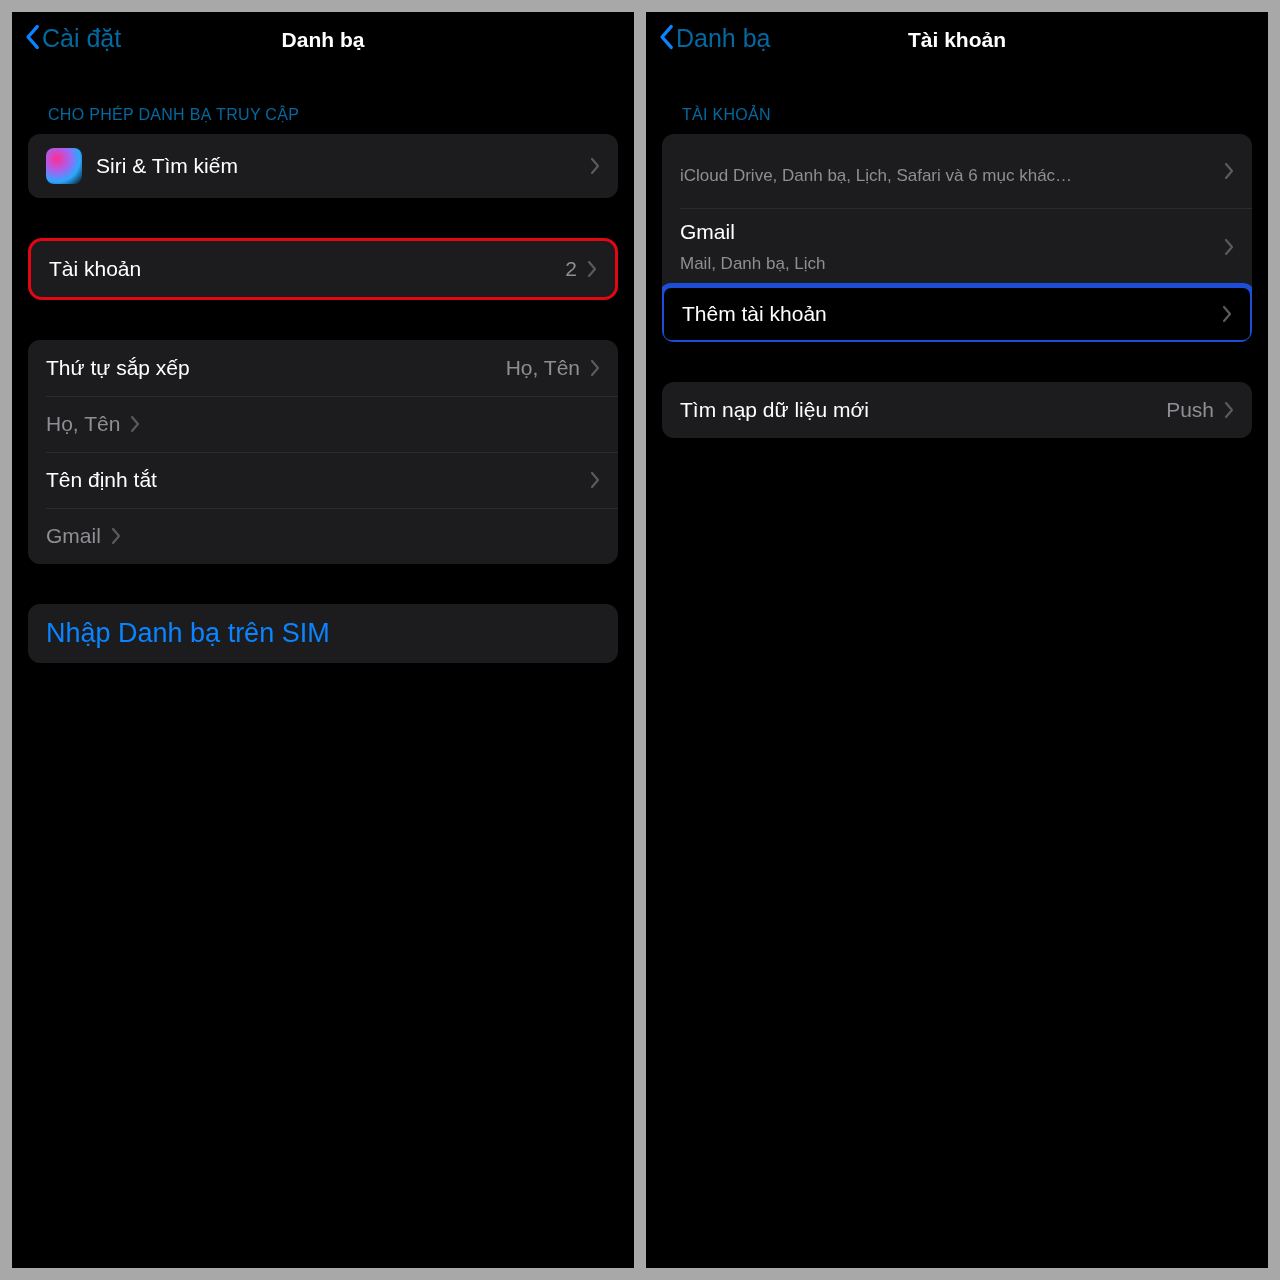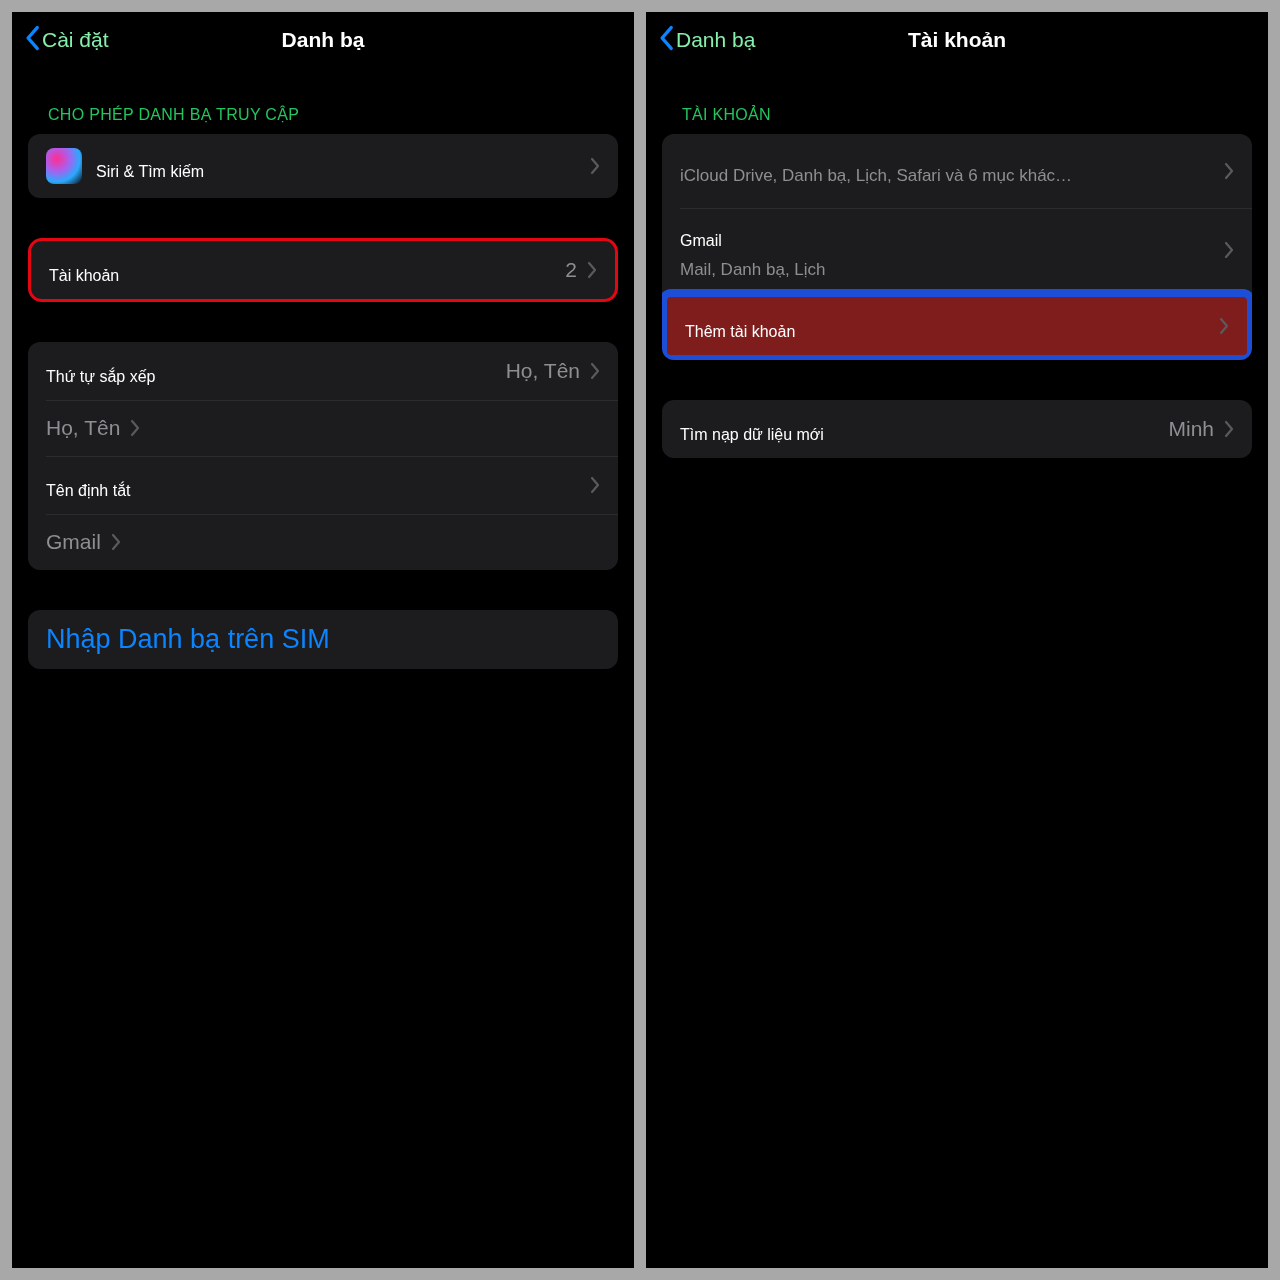--- a/index.html
+++ b/index.html
@@ -19,36 +19,35 @@
     }
     .nav-bar {
       display: flex;
       align-items: center;
       height: 56px;
       position: relative;
       padding: 0 12px;
     }
     .back-btn {
       display: flex;
-      align-items: center;
-      color: #86efac;
-      font-size: 21px;
+      color: #0369a1;
+      font-size: 25px;
       gap: 2px;
     }
     .back-btn svg { width: 16px; height: 26px; }
     .nav-title {
       position: absolute;
       left: 50%;
       transform: translateX(-50%);
       color: #fff;
       font-size: 21px;
       font-weight: 600;
     }
     .section-header {
-      color: #22c55e;
+      color: #0369a1;
       font-size: 16px;
       text-transform: uppercase;
       padding: 38px 36px 10px 36px;
       letter-spacing: 0.3px;
     }
     .group {
       background: #1c1c1e;
       margin: 0 16px;
       border-radius: 12px;
       overflow: hidden;
@@ -76,45 +75,45 @@
       width: 36px;
       height: 36px;
       border-radius: 8px;
       margin-right: 14px;
       flex-shrink: 0;
     }
     .siri-icon {
       background: radial-gradient(circle at 30% 30%, #ff2d92 0%, #a960ee 35%, #2aa9ff 65%, #0a0a0a 100%);
     }
     .row-main { flex: 1; min-width: 0; }
-    .row-label { color: #fff; font-size: 16px; margin-top: 12px; }
+    .row-label { color: #fff; font-size: 21px; }
     .row-sub {
       color: #8e8e93;
       font-size: 17px;
       margin-top: 10px;
       white-space: nowrap; overflow: hidden; text-overflow: ellipsis;
     }
     .row-value {
       color: #8e8e93;
       font-size: 21px;
       margin-right: 10px;
     }
     .chevron {
       flex-shrink: 0;
     }
     .chevron svg { width: 10px; height: 18px; display: block; }
     .row-link { color: #0a84ff; font-size: 27px; }
     .spacer { height: 40px; }
     .row.highlight-row {
-      border: 8px solid #1d4ed8;
+      border: 5px solid #1d4ed8;
       border-radius: 12px;
       margin: -3px;
       position: relative;
       z-index: 2;
-      background: #7f1d1d;
+      background: #000000;
     }
     .row.highlight-row::before { display: none; }
   </style>
 </head>
 <body>
 
 <div class="screen">
 
   <div class="nav-bar">
     <div class="back-btn">
@@ -262,21 +261,21 @@
     </div>
   </div>
 
   <div class="spacer"></div>
 
   <div class="group">
     <div class="row">
       <div class="row-main">
           <div class="row-label">Tìm nạp dữ liệu mới</div>
         </div>
-      <div class="row-value">Minh</div>
+      <div class="row-value">Push</div>
       <span class="chevron">
           <svg viewBox="0 0 10 18">
             <path d="M2 2l6 7-6 7" stroke="#5a5a5e" stroke-width="2.2" fill="none" stroke-linecap="round" stroke-linejoin="round"></path>
           </svg>
         </span>
     </div>
   </div>
 
 </div>
 

